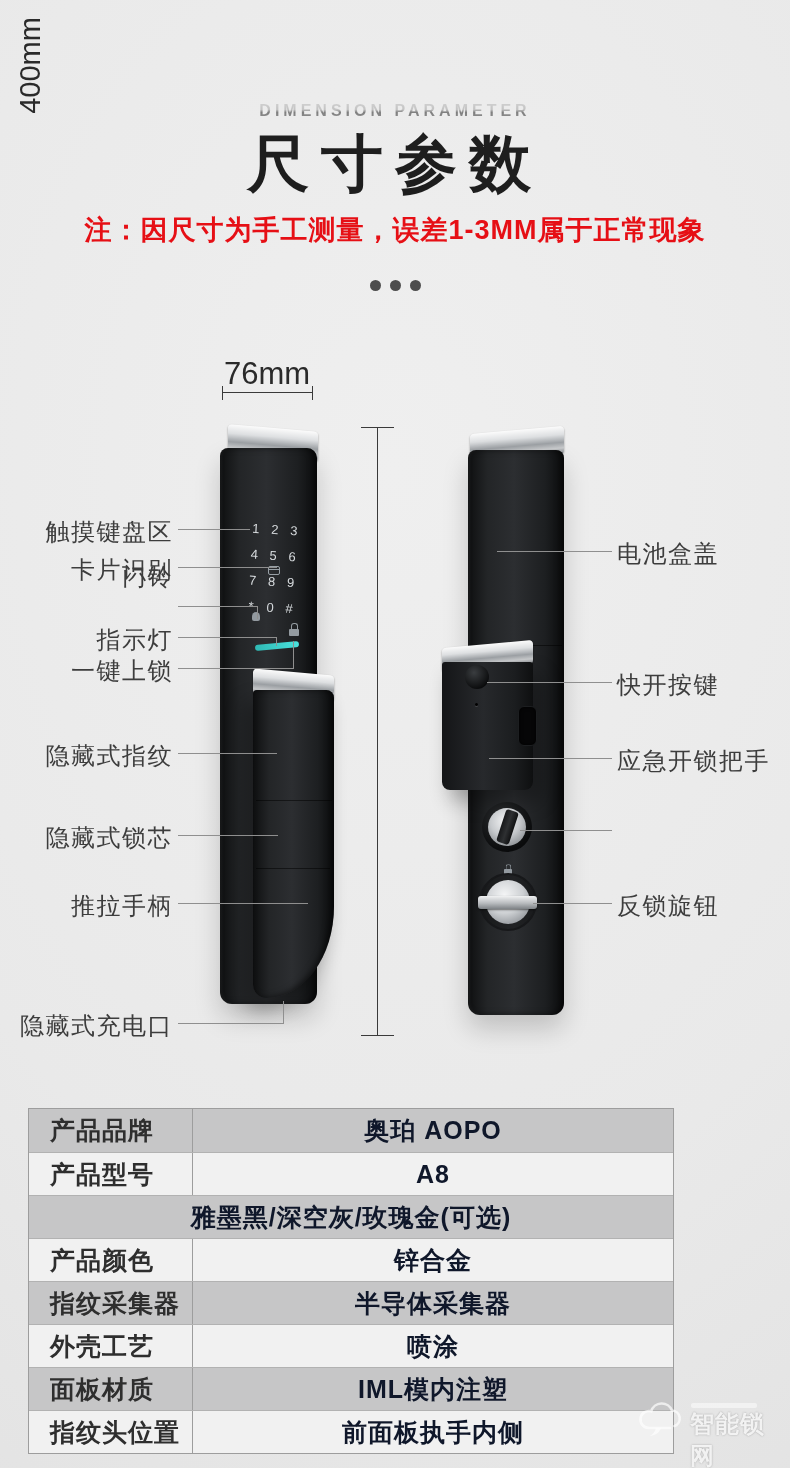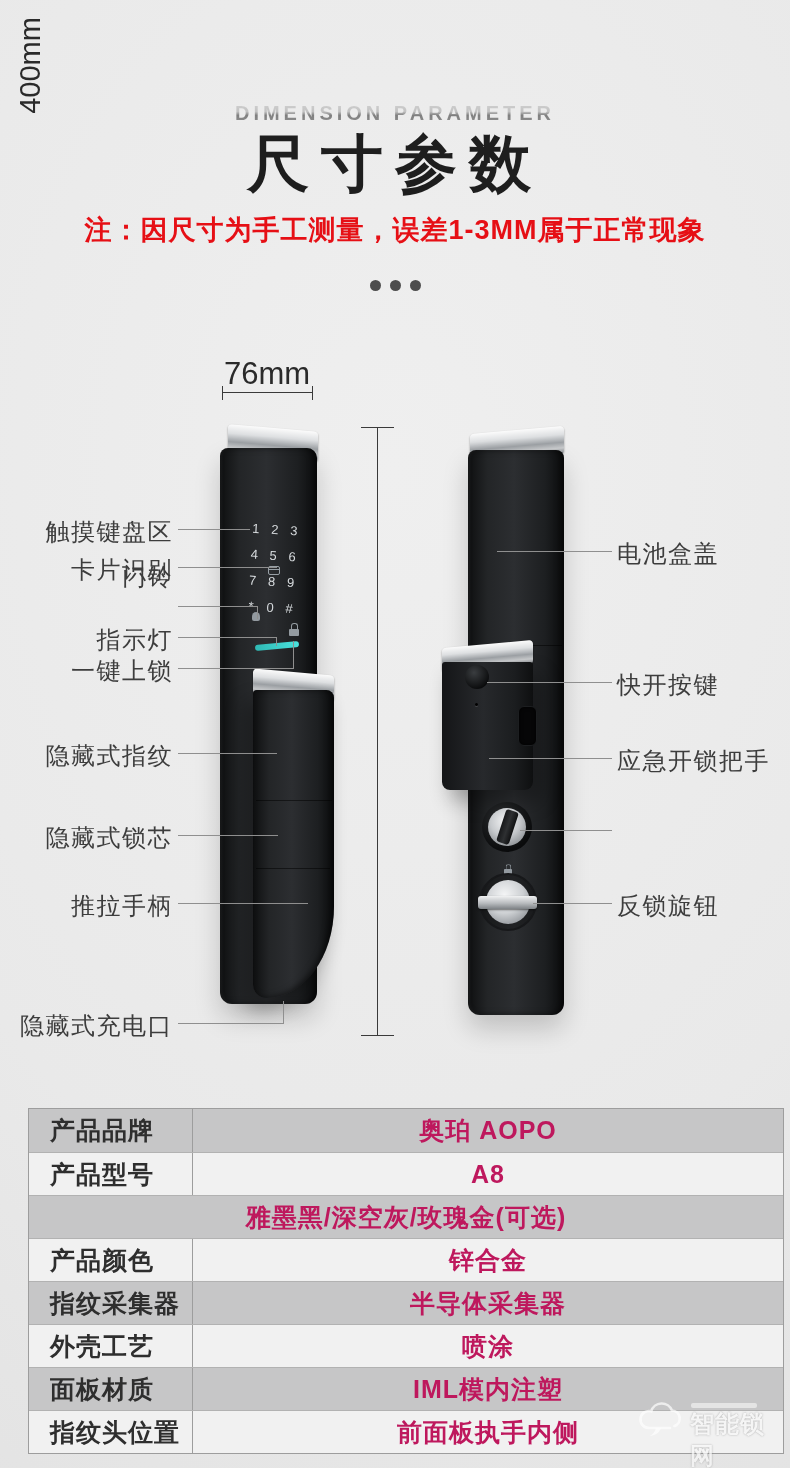--- a/index.html
+++ b/index.html
@@ -5,21 +5,21 @@
   html,body{margin:0;padding:0;}
   .page{
     position:relative;width:790px;height:1468px;overflow:hidden;
     background:radial-gradient(130% 95% at 50% 32%, #efefef 0%, #e9e9e9 55%, #e0e0e0 100%);
     font-family:"Liberation Sans","DejaVu Sans",sans-serif;
   }
   .abs{position:absolute;}
   .ctr{width:100%;text-align:center;}
 
   
-  .eng-subtitle{top:102px;font-size:20px;font-weight:bold;letter-spacing:4px;color:#a0a0a0;}
+  .eng-subtitle{top:102px;font-size:16px;font-weight:bold;letter-spacing:4px;color:#a0a0a0;}
   @supports (-webkit-background-clip:text){
     .eng-subtitle{background:linear-gradient(180deg,#d2d2d2 0%,#c3c3c3 42%,#7f7f7f 58%,#939393 100%);
       -webkit-background-clip:text;background-clip:text;color:transparent;}
   }
   .main-title{top:122px;font-size:62px;font-weight:900;letter-spacing:12px;color:#1e1e1e;}
   .note{top:212px;font-size:27px;font-weight:bold;color:#e60f15;letter-spacing:1px;}
   .dots{top:280px;display:flex;justify-content:center;gap:9px;width:100%;}
   .dots i{width:11px;height:11px;border-radius:50%;background:#4e4e4e;display:block;}
 
   
@@ -45,28 +45,28 @@
   .keypad span{font-size:13px;color:#d6dadd;}
   .card-icon{left:268px;top:566px;width:10px;height:7px;border:1px solid #98a0a6;border-radius:2px;}
   .card-icon i{display:block;margin-top:2px;height:1px;background:#98a0a6;}
   .bell-icon{left:252px;top:612px;width:8px;height:9px;border-radius:50% 50% 2px 2px;background:#939aa0;}
   .pad-lock{width:10px;}
   .pad-lock .shk{width:5px;height:5px;border:1px solid #939aa0;border-bottom:none;border-radius:3px 3px 0 0;margin:0 auto;}
   .pad-lock .bd{width:10px;height:7px;background:#939aa0;border-radius:1px;}
   .indicator-bar{left:255px;top:643px;width:44px;height:6px;border-radius:3px;
     background:linear-gradient(90deg,#2fb9b4,#4ae2dd);transform:rotate(-5deg);}
 
-  .spec-table{left:28px;top:1108px;width:756px;border:1px solid #9d9d9d;box-sizing:border-box;}
+  .spec-table{left:28px;top:1108px;width:646px;border:1px solid #9d9d9d;box-sizing:border-box;}
   .spec-row{display:flex;height:43px;box-sizing:border-box;}
   .spec-row + .spec-row{border-top:1px solid #b2b2b2;}
   .spec-row.odd{background:#c6c6c7;}
   .spec-row.even{background:#f1f1f1;}
   .spec-label{width:164px;box-sizing:border-box;border-right:1px solid #9d9d9d;
     font-size:25px;font-weight:bold;color:#2e2e2e;line-height:42px;padding-left:21px;letter-spacing:1px;}
-  .spec-value{flex:1;font-size:25px;font-weight:bold;color:#be185d;line-height:42px;text-align:center;letter-spacing:1px;}
+  .spec-value{flex:1;font-size:25px;font-weight:bold;color:#0f172a;line-height:42px;text-align:center;letter-spacing:1px;}
 
   .watermark{left:636px;top:1396px;width:150px;height:46px;opacity:.8;}
   .wm-cloud{position:absolute;left:0;top:4px;}
   .wm-url{position:absolute;left:55px;top:7px;width:66px;height:5px;border-radius:2px;background:rgba(255,255,255,.65);}
   .wm-text{position:absolute;left:54px;top:12px;font-size:24px;font-weight:bold;color:rgba(255,255,255,.9);
     text-shadow:0 0 2px rgba(110,110,110,.7);letter-spacing:1px;}
 </style>
 </head>
 <body>
 

